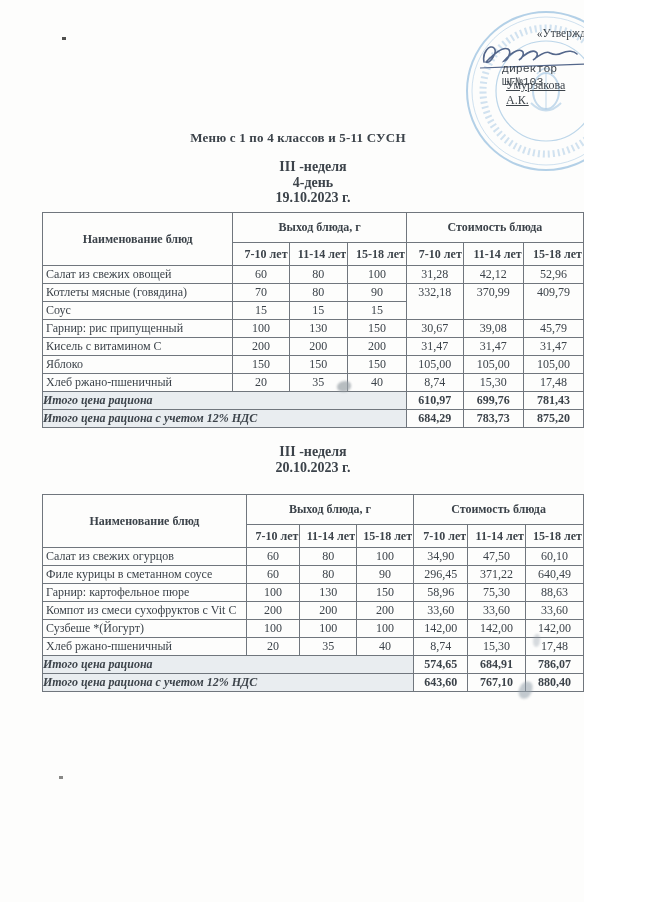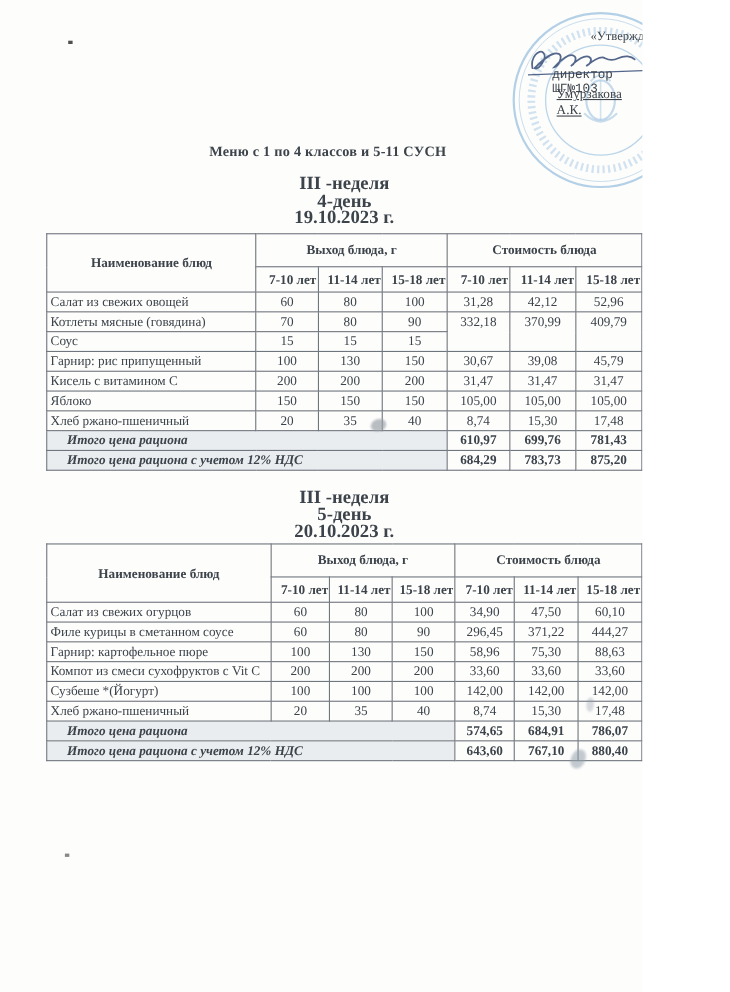--- a/index.html
+++ b/index.html
@@ -25,21 +25,21 @@
   .dir-title{position:absolute;left:502px;top:62px;font-size:11.5px;color:#3d444b;font-family:Liberation Mono, monospace;}
   .dir-name{position:absolute;left:506px;top:78px;font-size:12px;color:#3d444b;text-decoration:underline;}
 
   
   .menu-title{
     position:absolute;left:12px;right:0;top:130px;
     text-align:center;font-weight:bold;font-size:13px;letter-spacing:.2px;
   }
   .sec-head{
     position:absolute;left:0;right:0;text-align:center;
-    font-weight:bold;font-size:17px;line-height:15.5px;padding-left:42px;
+    font-weight:bold;font-size:14px;line-height:15.5px;padding-left:42px;
   }
   #sec0{top:159px;}
   #sec1{top:444px;}
 
   
   table.menu{
     position:absolute;left:42px;
     border-collapse:collapse;table-layout:fixed;
     font-size:12px;color:var(--ink,#3c434a);
   }
@@ -50,21 +50,21 @@
     overflow:hidden;white-space:nowrap;
   }
   table.menu thead th{font-weight:bold;text-align:center;font-size:12px;}
   table.menu thead tr.grp-row th{height:27px;}
   table.menu thead tr.age-row th{height:20px;text-align:right;}
   table.menu tbody td{height:15px;line-height:15px;}
   td.dish{text-align:left;padding:0 3px;}
   td.num{text-align:center;}
   td.merged{vertical-align:top;padding-top:1px;}
   tr.total td{font-weight:bold;height:17px;line-height:17px;}
-  td.tlabel{font-style:italic;padding:0 18px;background:var(--tint,#e9edf0);text-align:left;}
+  td.tlabel{font-style:italic;padding:0 0;background:var(--tint,#e9edf0);text-align:left;}
 
   
   .speck,.smudge{position:absolute;pointer-events:none;}
   .speck{background:#50504e;}
   #sp1{left:62px;top:37px;width:4px;height:3px;}
   #sp2{left:59px;top:776px;width:4px;height:3px;background:#6a6a68;opacity:.8;}
   .smudge{border-radius:60% 40% 55% 45%;filter:blur(1px);}
   #sm1{left:337px;top:381px;width:14px;height:11px;background:#9aa2a8;opacity:.7;}
   #sm2{left:519px;top:681px;width:13px;height:18px;background:#93a0ab;opacity:.55;transform:rotate(15deg);}
   #sm3{left:533px;top:634px;width:7px;height:13px;background:#8f9aa6;opacity:.35;}
@@ -199,21 +199,20 @@
           <td colspan="4" class="tlabel">Итого цена рациона с учетом 12% НДС</td>
           <td class="num">684,29</td>
           <td class="num">783,73</td>
           <td class="num">875,20</td>
         </tr>
       </tbody>
     </table>
 
   <div class="sec-head" id="sec1">
     <div>III -неделя</div>
-    <div>5-день</div>
     <div>20.10.2023 г.</div>
   </div>
   <table class="menu" id="t1">
       <colgroup>
         <col style="width: 210px;">
         <col style="width: 61px;">
         <col style="width: 62px;">
         <col style="width: 62px;">
         <col style="width: 62px;">
         <col style="width: 64px;">
@@ -244,21 +243,21 @@
           <td class="num">47,50</td>
           <td class="num">60,10</td>
         </tr>
         <tr>
           <td class="dish">Филе курицы в сметанном соусе</td>
           <td class="num">60</td>
           <td class="num">80</td>
           <td class="num">90</td>
           <td class="num">296,45</td>
           <td class="num">371,22</td>
-          <td class="num">444,27</td>
+          <td class="num">640,49</td>
         </tr>
         <tr>
           <td class="dish">Гарнир: картофельное пюре</td>
           <td class="num">100</td>
           <td class="num">130</td>
           <td class="num">150</td>
           <td class="num">58,96</td>
           <td class="num">75,30</td>
           <td class="num">88,63</td>
         </tr>

